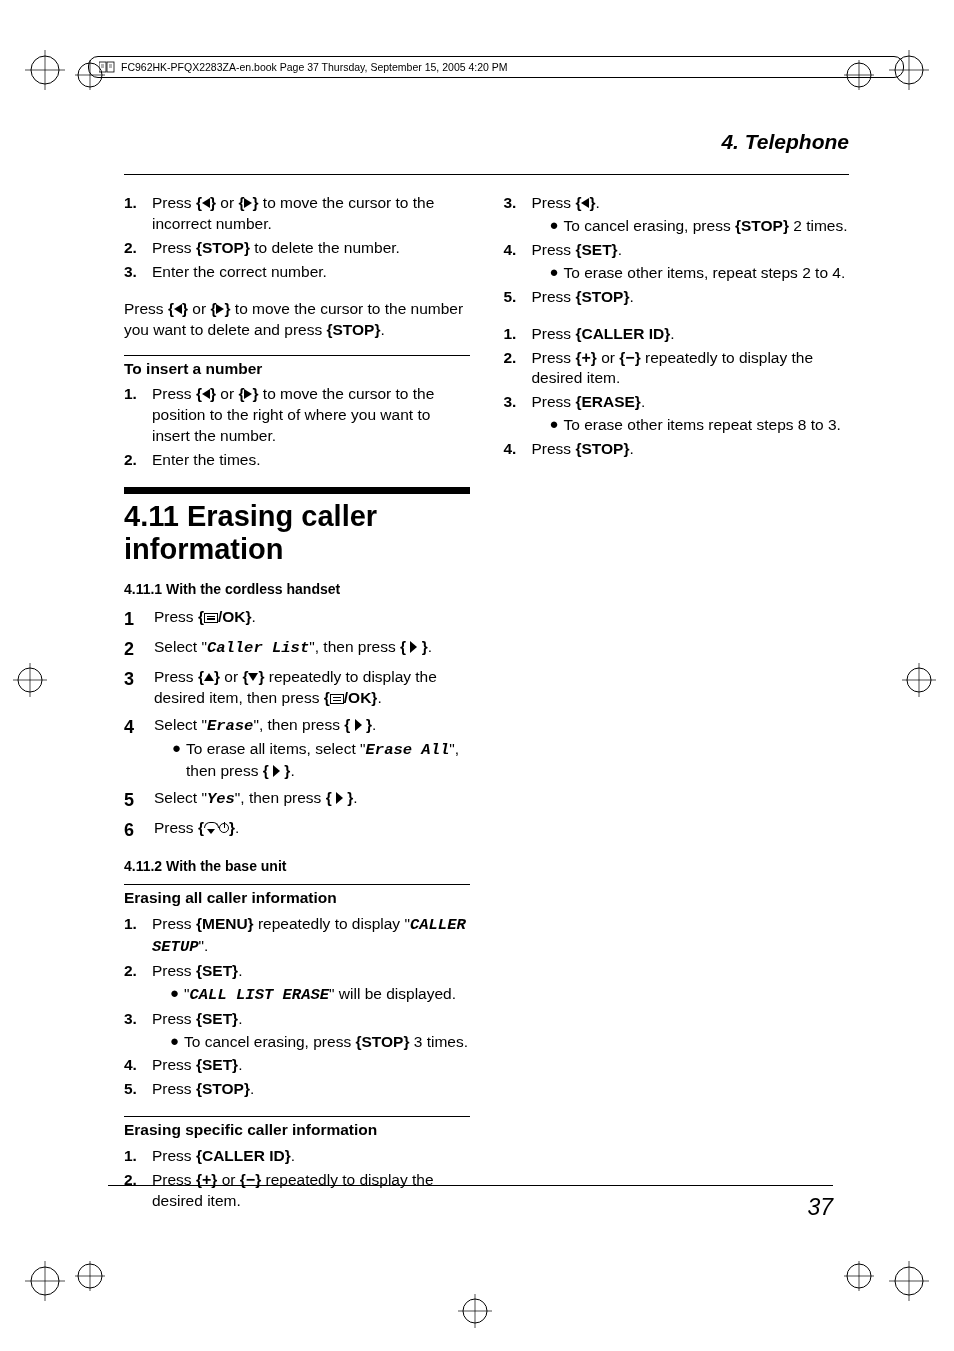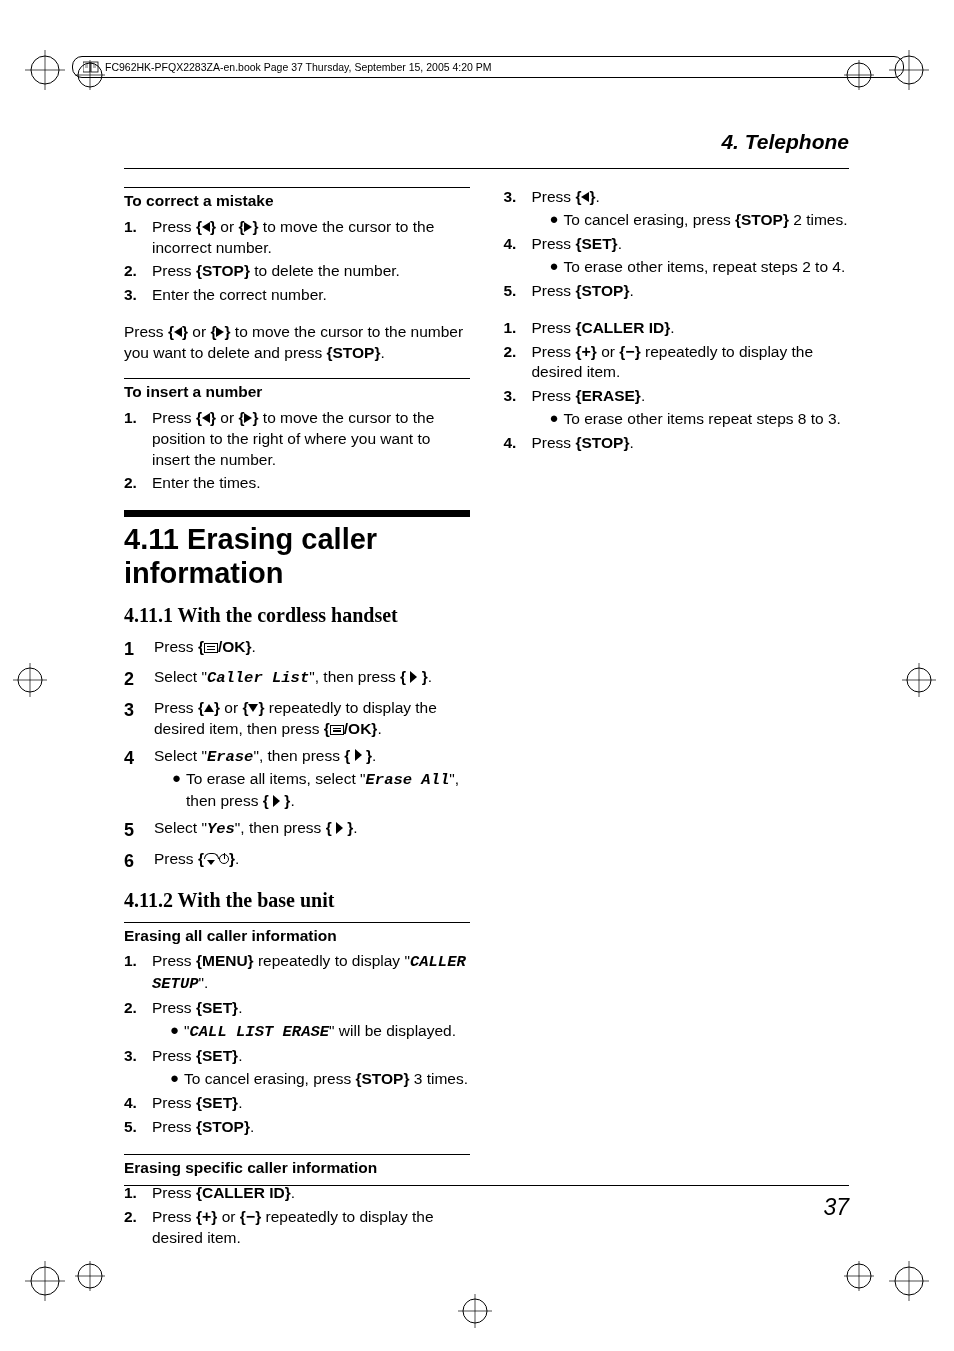--- a/index.html
+++ b/index.html
@@ -7,21 +7,21 @@
     width: 954px;
     height: 1351px;
     background: #fff;
     font-family: Arial, Helvetica, sans-serif;
     color: #000;
     position: relative;
   }
   .header-bar {
     position: absolute;
     top: 56px;
-    left: 72px;
+    left: 88px;
     right: 50px;
     height: 22px;
     border: 1px solid #000;
     border-radius: 10px;
     font-size: 10.5px;
     padding: 3px 10px;
     display: flex;
     align-items: center;
   }
   .header-bar .hb-icon {
@@ -34,21 +34,21 @@
     left: 124px;
     right: 105px;
     bottom: 130px;
   }
   .running-head {
     text-align: right;
     font-style: italic;
     font-weight: bold;
     font-size: 21px;
     border-bottom: 1.5px solid #000;
-    padding-bottom: 14px;
+    padding-bottom: 20px;
     margin-bottom: 18px;
   }
   .columns {
     display: flex;
     gap: 34px;
   }
   .col {
     flex: 1;
     min-width: 0;
   }
@@ -101,25 +101,24 @@
     margin-top: 16px;
     margin-bottom: 6px;
   }
   h2.section-title {
     font-size: 29px;
     font-weight: bold;
     line-height: 1.15;
     margin-bottom: 14px;
   }
   h3.subsection {
-    font-size: 20px;
+    font-size: 14px;
     font-weight: bold;
     margin-bottom: 10px;
     margin-top: 6px;
-    font-family: Liberation Serif, serif;
   }
   .mono { font-family: "Courier New", monospace; font-weight: bold; font-style: italic; }
   .key { font-weight: bold; }
   .tri {
     display: inline-block;
     width: 0; height: 0;
     vertical-align: middle;
     position: relative;
     top: -1px;
   }
@@ -196,21 +195,21 @@
   .plus, .minus {
     display: inline-block;
     font-weight: bold;
     font-size: 16px;
     line-height: 1;
     position: relative;
   }
   .page-number {
     position: absolute;
     bottom: 0;
-    right: 0;
+    right: 16px;
     font-style: italic;
     font-size: 23px;
     border-top: 1px solid #000;
     width: 100%;
     text-align: right;
     padding-top: 8px;
   }
 
   
   .reg-corner { position: absolute; }
@@ -282,21 +281,20 @@
   <span>FC962HK-PFQX2283ZA-en.book  Page 37  Thursday, September 15, 2005  4:20 PM</span>
 </div>
 
 <div class="page">
   <div class="running-head">4. Telephone</div>
 
   <div class="columns">
 
     <div class="col">
 
-      <div class="subhead">To correct a mistake</div>
       <ol class="num">
         <li>
           <span class="n">1.</span>
           <span class="t"><span>Press </span><span class="key">{<span class="tri tri-left"></span>}</span><span> or </span><span class="key">{<span class="tri tri-right"></span>}</span><span> to move the cursor to the incorrect number.</span></span>
         </li>
         <li>
           <span class="n">2.</span>
           <span class="t"><span>Press </span><span class="key">{STOP}</span><span> to delete the number.</span></span>
         </li>
         <li>

